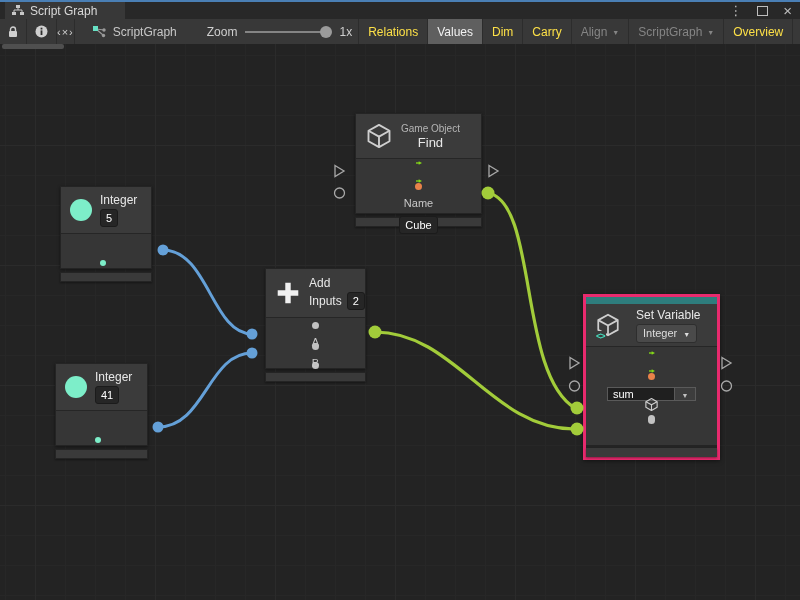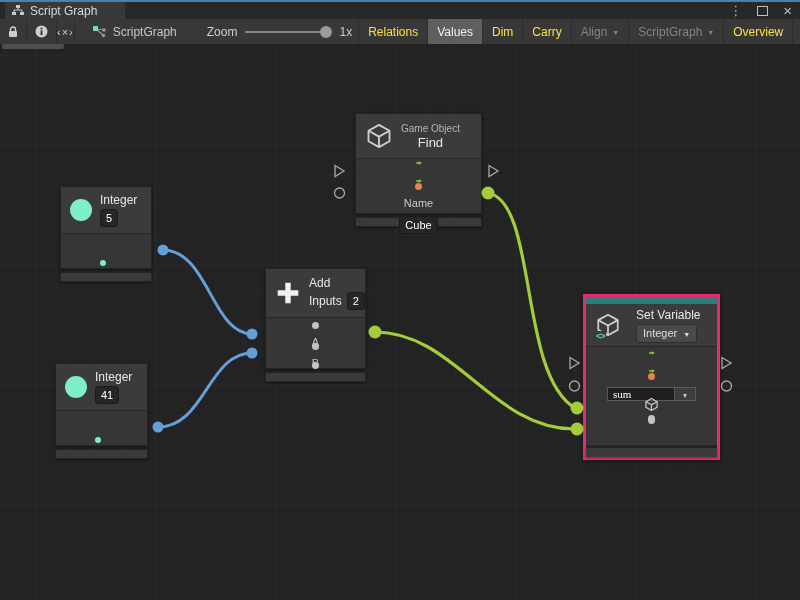--- a/index.html
+++ b/index.html
@@ -69,21 +69,21 @@
   .dot.gray{background:#c2c2c2;}
   .dot.mint{width:6px;height:6px;background:#7deec9;}
   .spacer{flex:1;}
   .head-title{font-size:12px;color:#e8e8e8;}
   .head-sub{font-size:10px;color:#b4b4b4;}
   .int-icon{width:22px;height:22px;border-radius:50%;background:#7deec9;flex:0 0 auto;}
   .icon-wrap{position:relative;flex:0 0 auto;display:flex;}
   .sv-code{position:absolute;left:0px;bottom:-3px;background:#3b3b3b;color:#45e0c0;font-size:9px;font-weight:bold;letter-spacing:-1px;padding:0 1px;}
   .obj-dd{display:flex;align-items:center;gap:6px;background:#4a4a4a;border:1px solid #2e2e2e;border-radius:3px;padding:0 6px;font-size:11px;color:#dedede;height:17px;}
   .field{display:flex;align-items:stretch;height:19px;}
-  .field-text{width:56px;background:#1f1f1f;border:1px solid #5a5a5a;border-right:0;color:#fff;font-size:11px;display:flex;align-items:center;padding:0 5px;font-family:Liberation Serif, serif;}
+  .field-text{width:56px;background:#1f1f1f;border:1px solid #5a5a5a;border-right:0;color:#fff;font-size:11px;display:flex;align-items:center;padding:0 5px;}
   .field-dd{width:20px;background:#3d3d3d;border:1px solid #5a5a5a;display:flex;align-items:center;justify-content:center;color:#c0c0c0;}
 
   
   .setvar{border:3px solid #e82a6e;background:#242424;box-shadow:0 1px 4px rgba(0,0,0,.5);}
   .sv-strip{height:7px;background:#2e7d7d;}
   .setvar .node-head{height:42px;background:#3b3b3b;}
   .setvar .node-body{background:#363636;}
   .setvar .node-foot{margin:3px 0 0 0;border:0;height:9px;}
 
   .wire-layer{position:absolute;top:0;left:0;pointer-events:none;}

